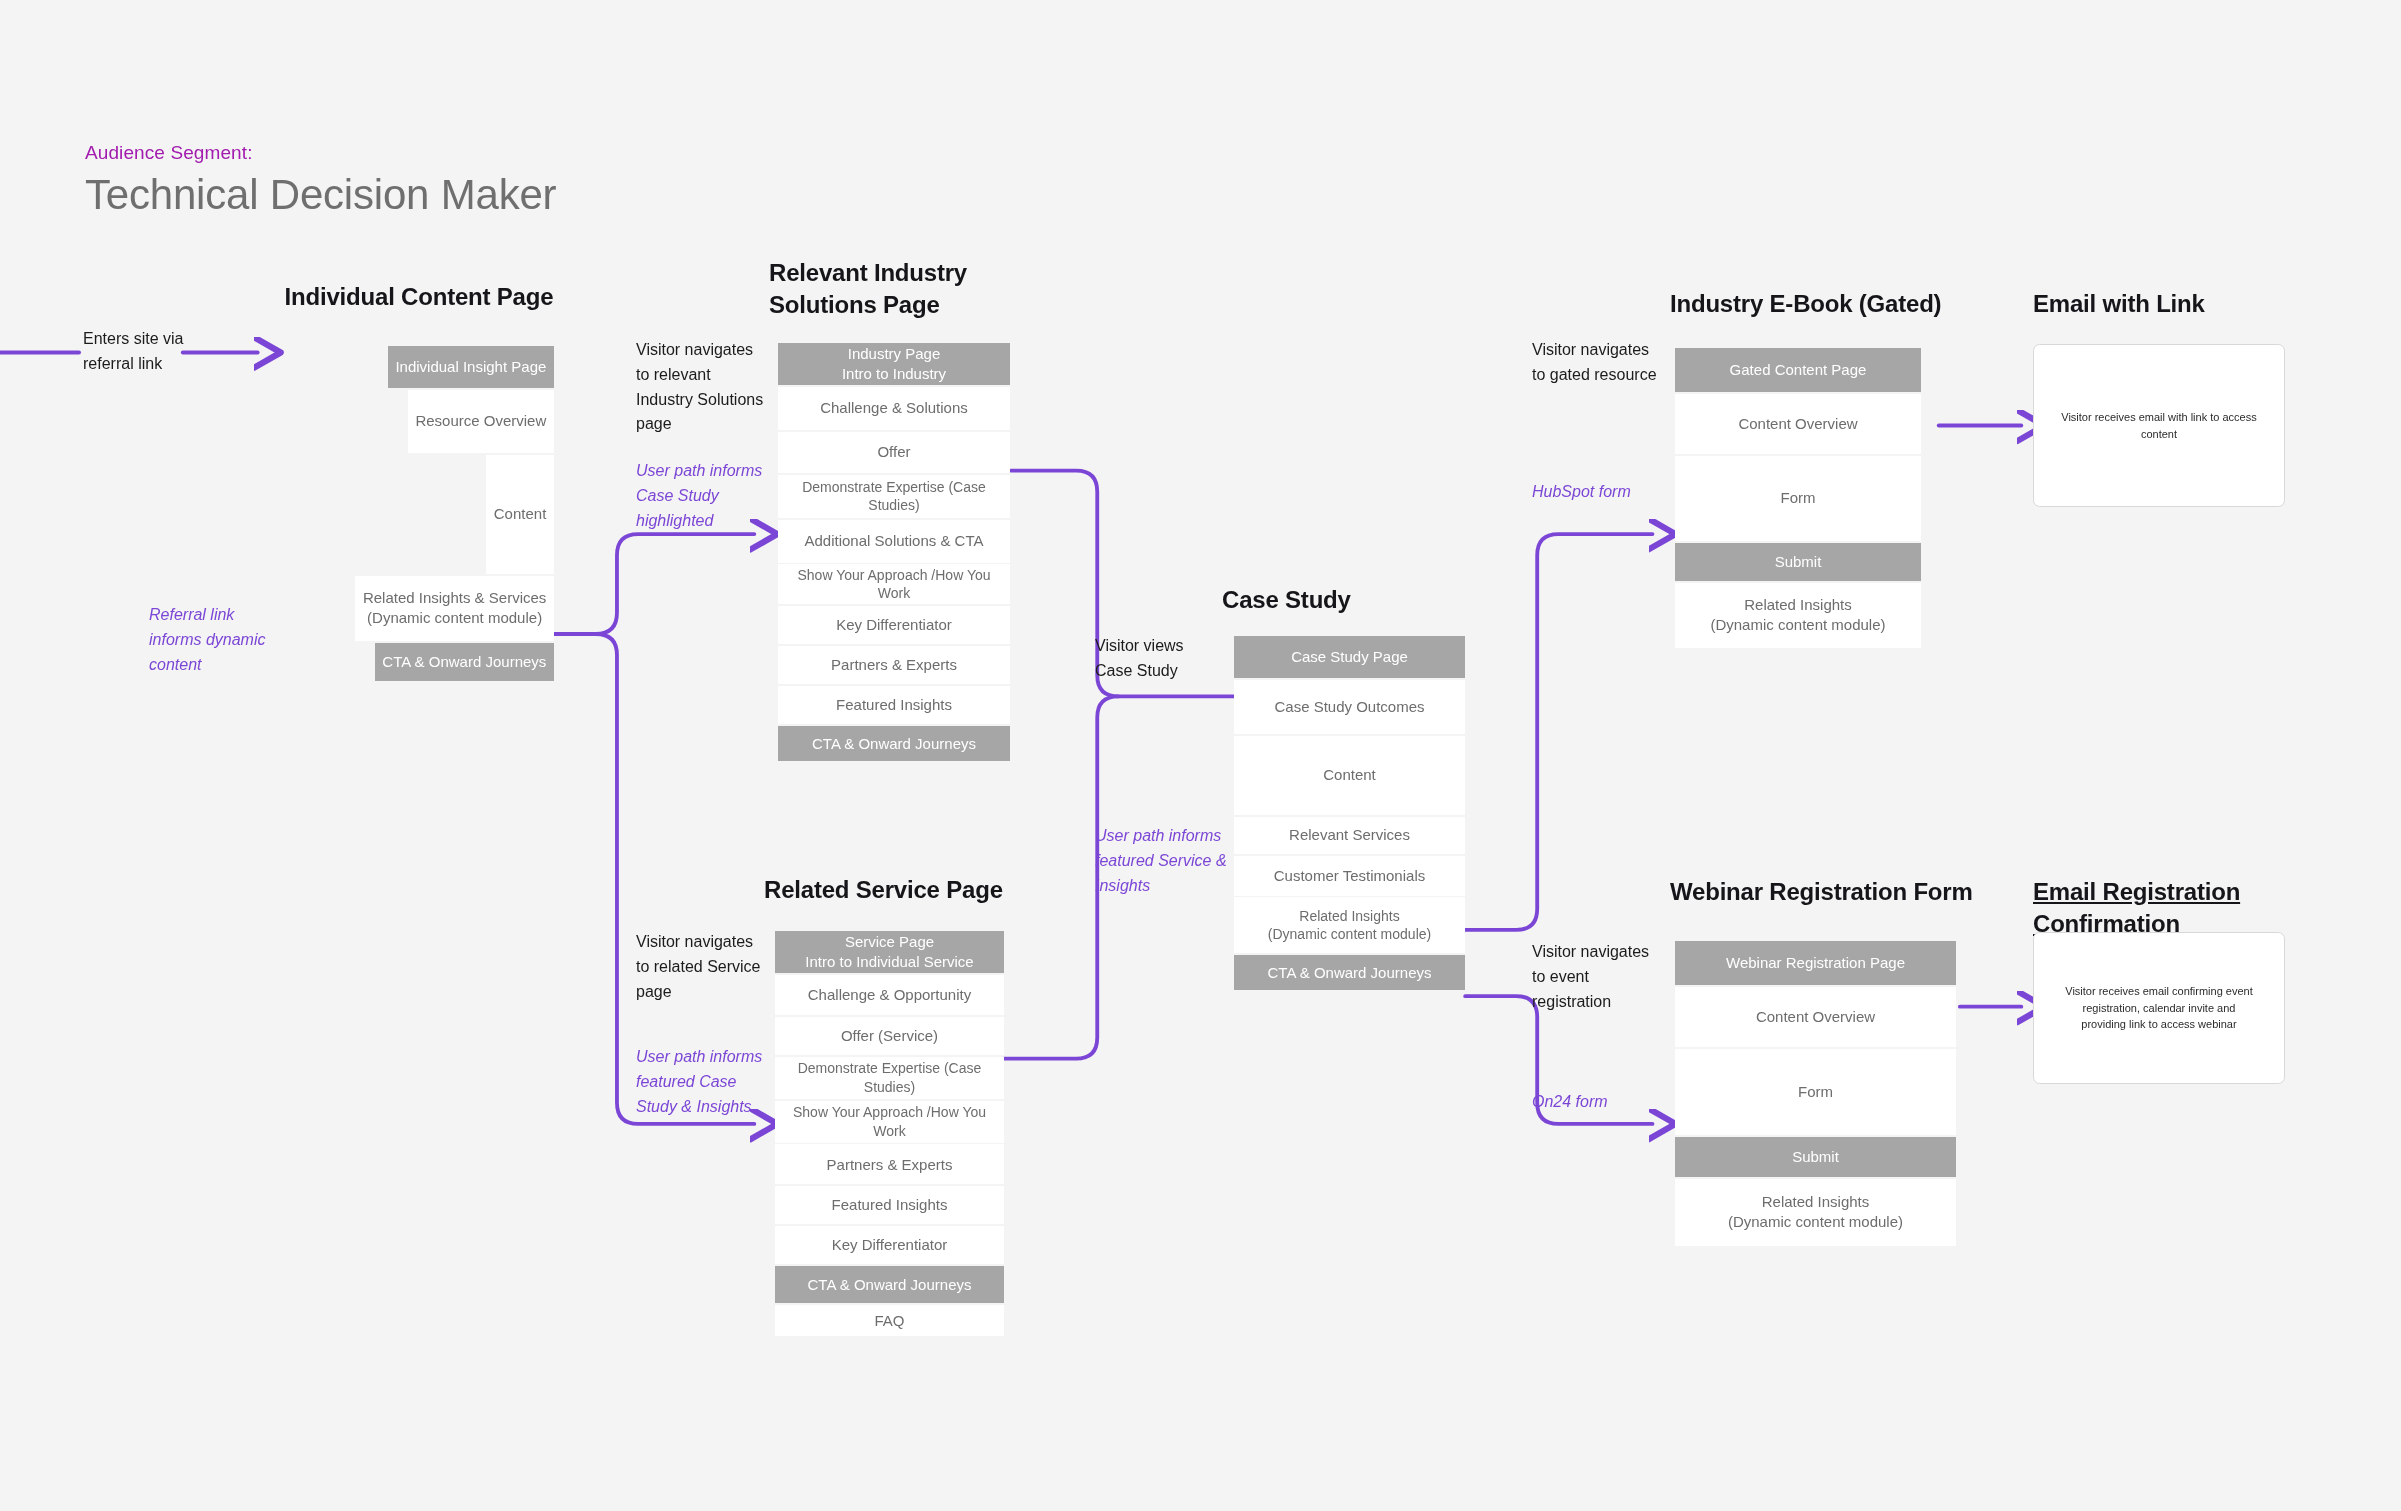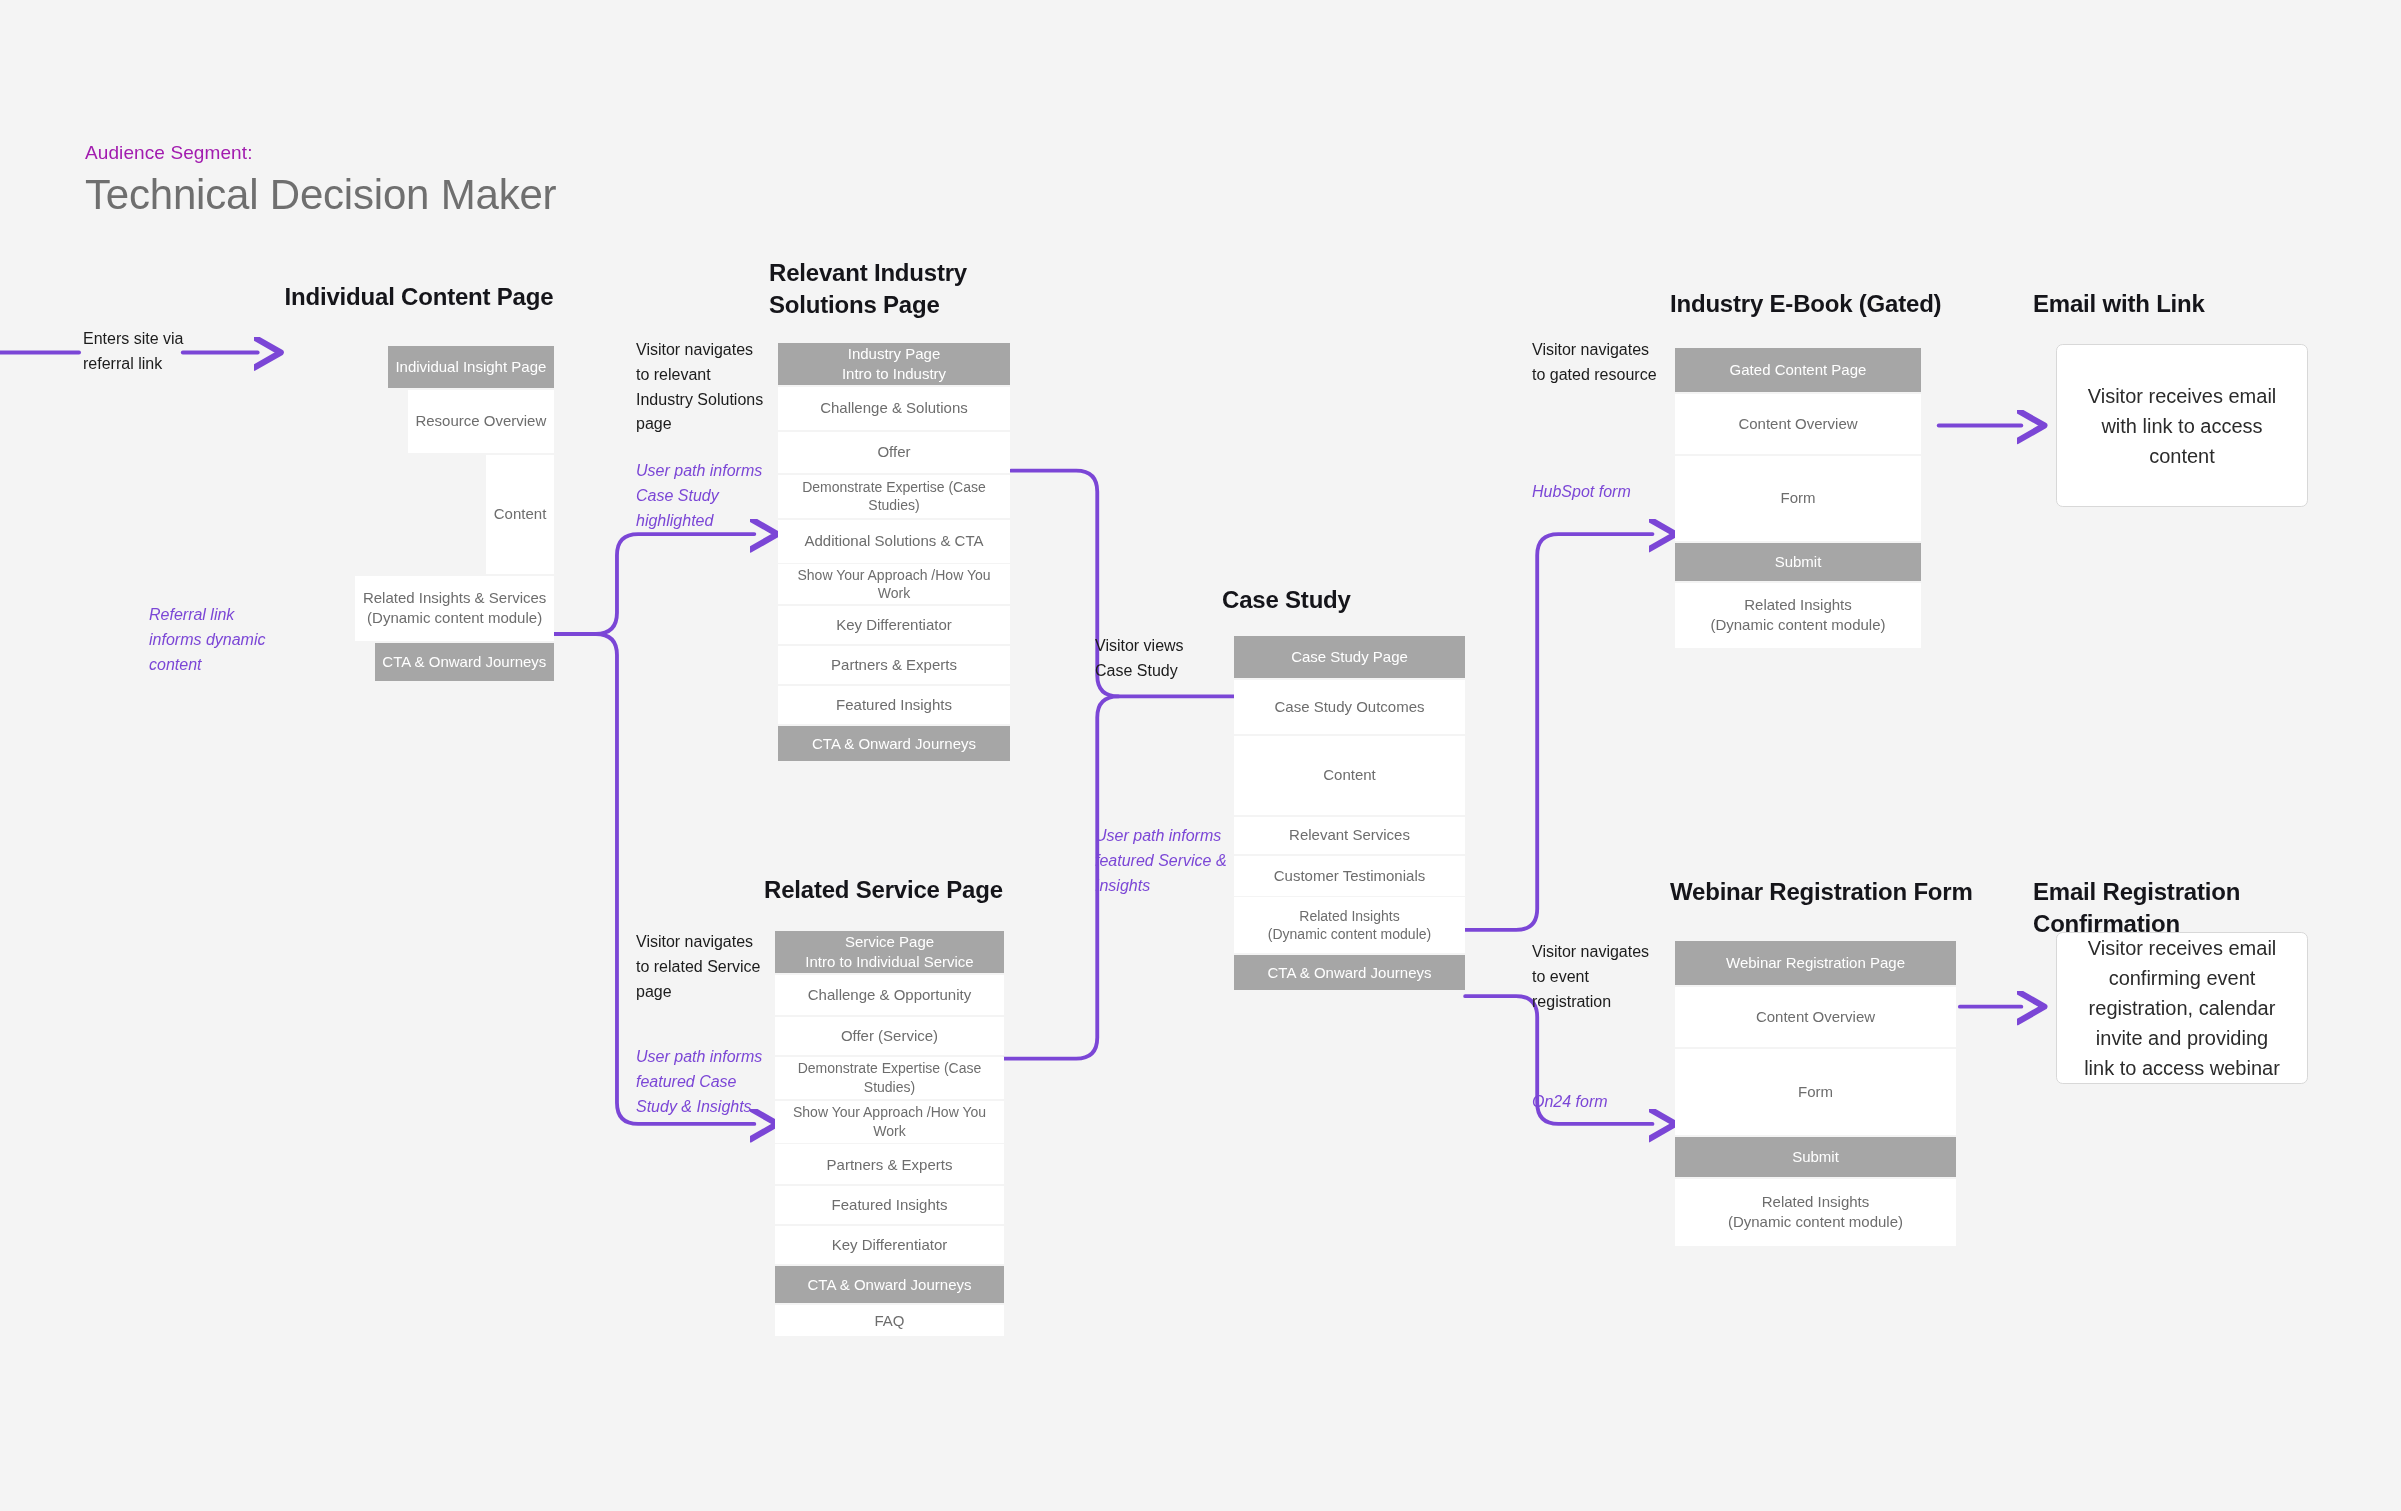--- a/index.html
+++ b/index.html
@@ -29,21 +29,21 @@
     box-sizing:border-box;padding:3.8px 7.7px;
     margin-bottom:1.9px;
   }
   .row.hdr{background:#a6a6a6;color:#ffffff;}
   .row.last{margin-bottom:0;}
 
   
   .note-card{
     position:absolute;background:#ffffff;border:1.9px solid #d8d8d8;border-radius:6.7px;
     display:flex;align-items:center;justify-content:center;text-align:center;
-    font-size:20px;line-height:1.5;color:#2b2b2b;box-sizing:border-box;padding:15.4px 25px;margin-left:23px;
+    font-size:11px;line-height:1.5;color:#2b2b2b;box-sizing:border-box;padding:15.4px 25px;
   }
 
   
   .ann{position:absolute;font-size:16px;line-height:1.55;color:#1c1c1c;}
   .ann.purple{color:#7b46d6;font-style:italic;}
 </style>
 </head>
 <body>
 
 <div id="canvas">
@@ -191,18 +191,18 @@
   </div>
 
   <div class="ann" style="left:1532px;top:940px;width:163px;white-space:pre-line;">Visitor navigates
 to event
 registration</div>
   <div class="ann purple" style="left:1532px;top:1090px;width:163px;">On24 form</div>
 
   <div class="col-title" style="left:2033px;top:288px;width:307px;">Email with Link</div>
   <div class="note-card" style="left:2033px;top:344px;width:252px;height:163px;">Visitor receives email with link to access content</div>
 
-  <div class="col-title" style="left:2033px;top:876px;width:288px;white-space:pre-line;">Email Registration
+  <div class="col-title" style="left:2033px;top:876px;width:288px;white-space:pre-line;text-decoration:underline;">Email Registration
 Confirmation</div>
   <div class="note-card" style="left:2033px;top:932px;width:252px;height:152px;">Visitor receives email confirming event registration, calendar invite and providing link to access webinar</div>
 
 </div>
 
 
 </body></html>

